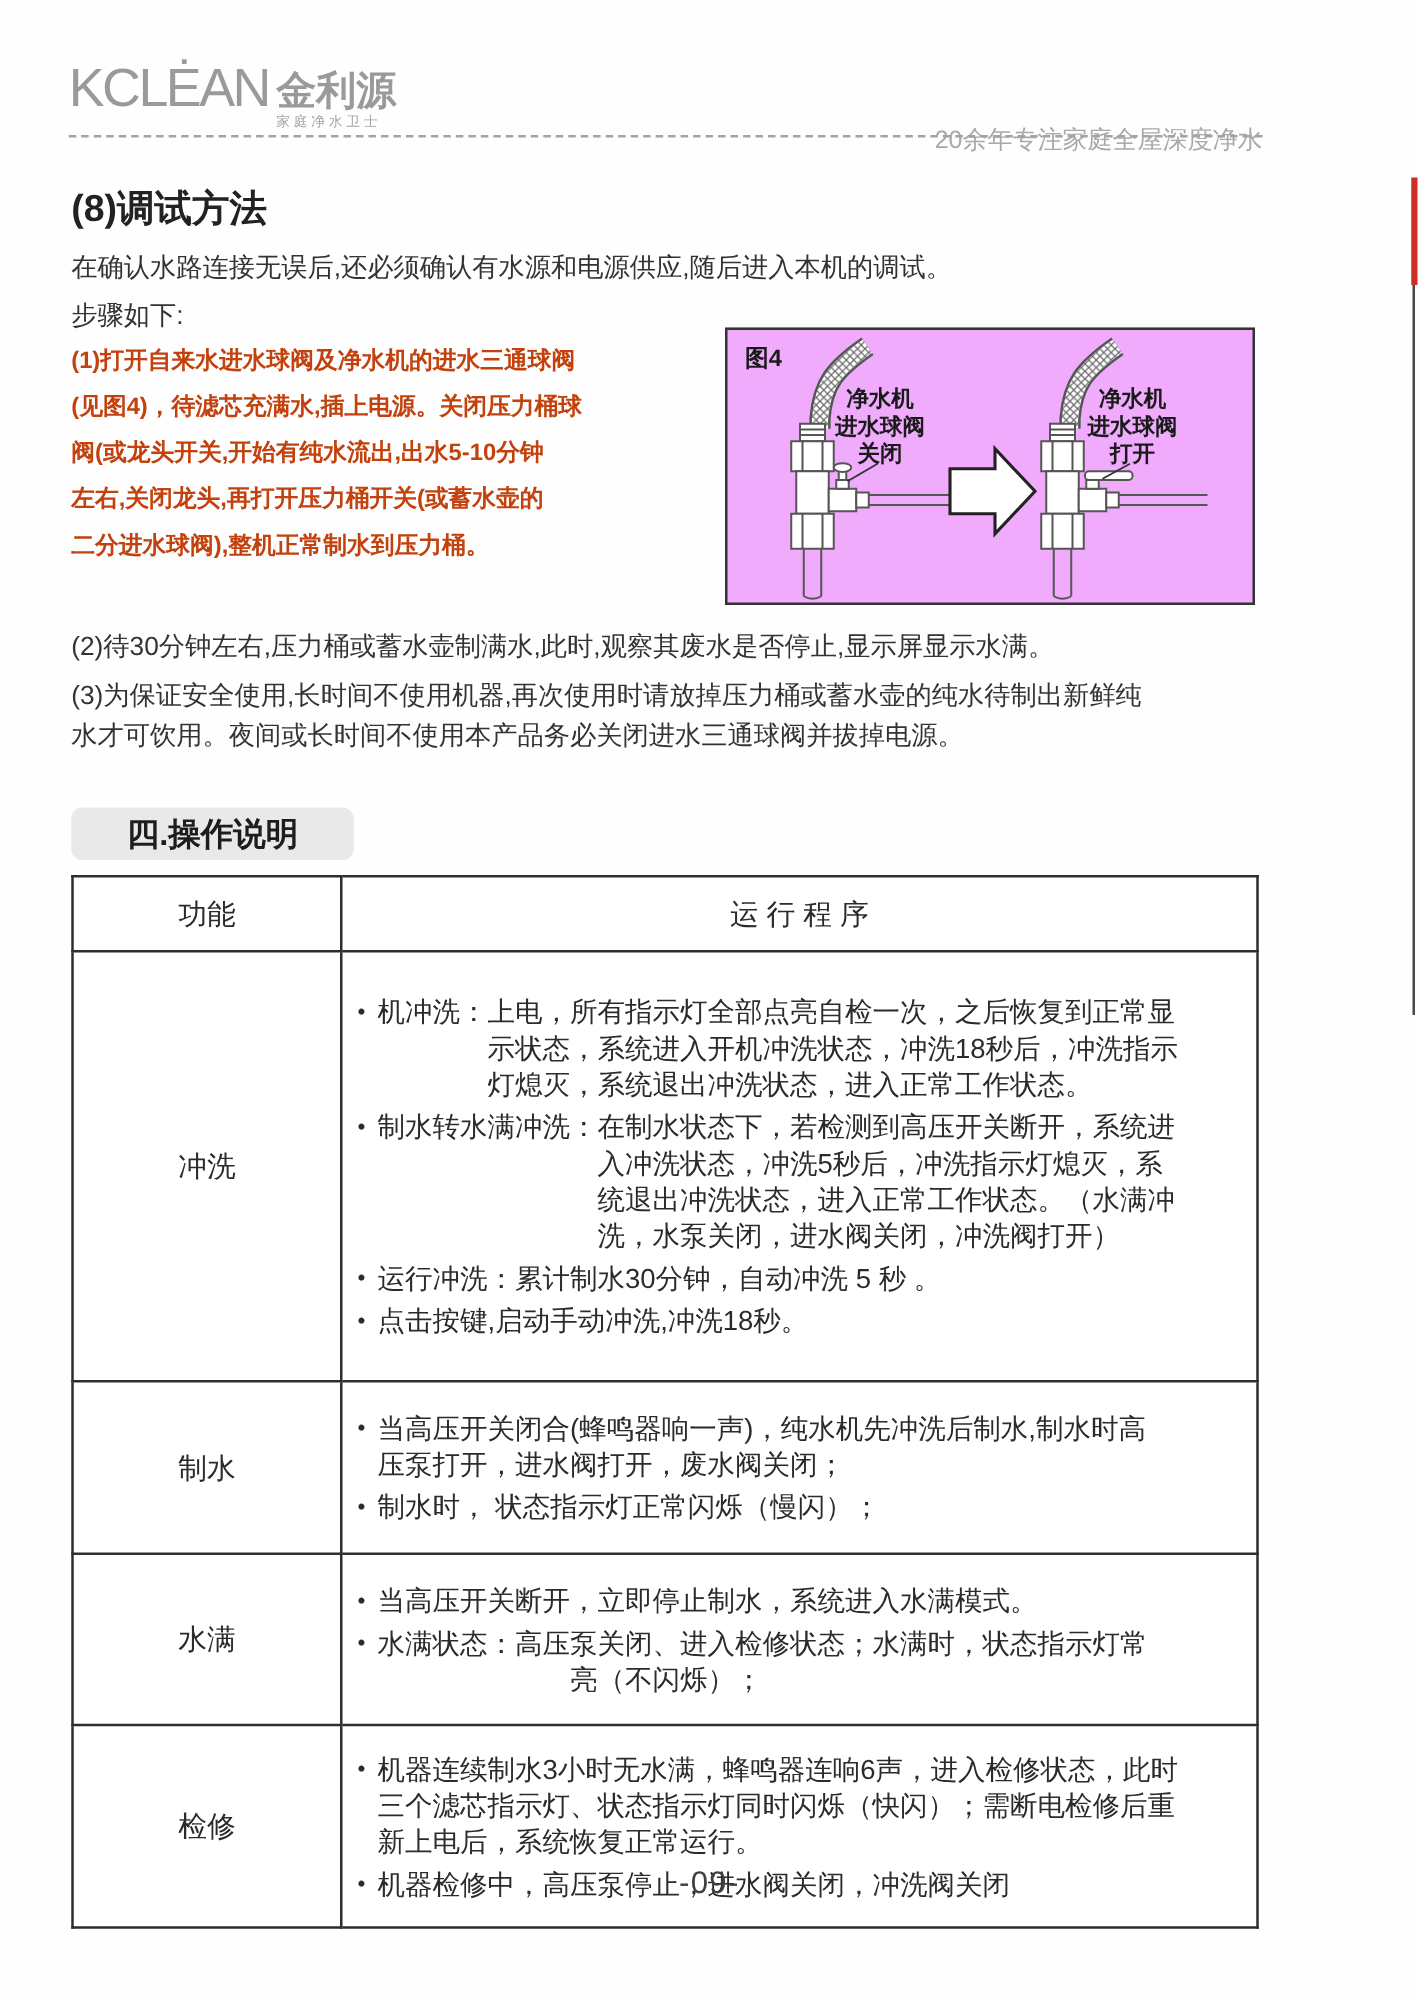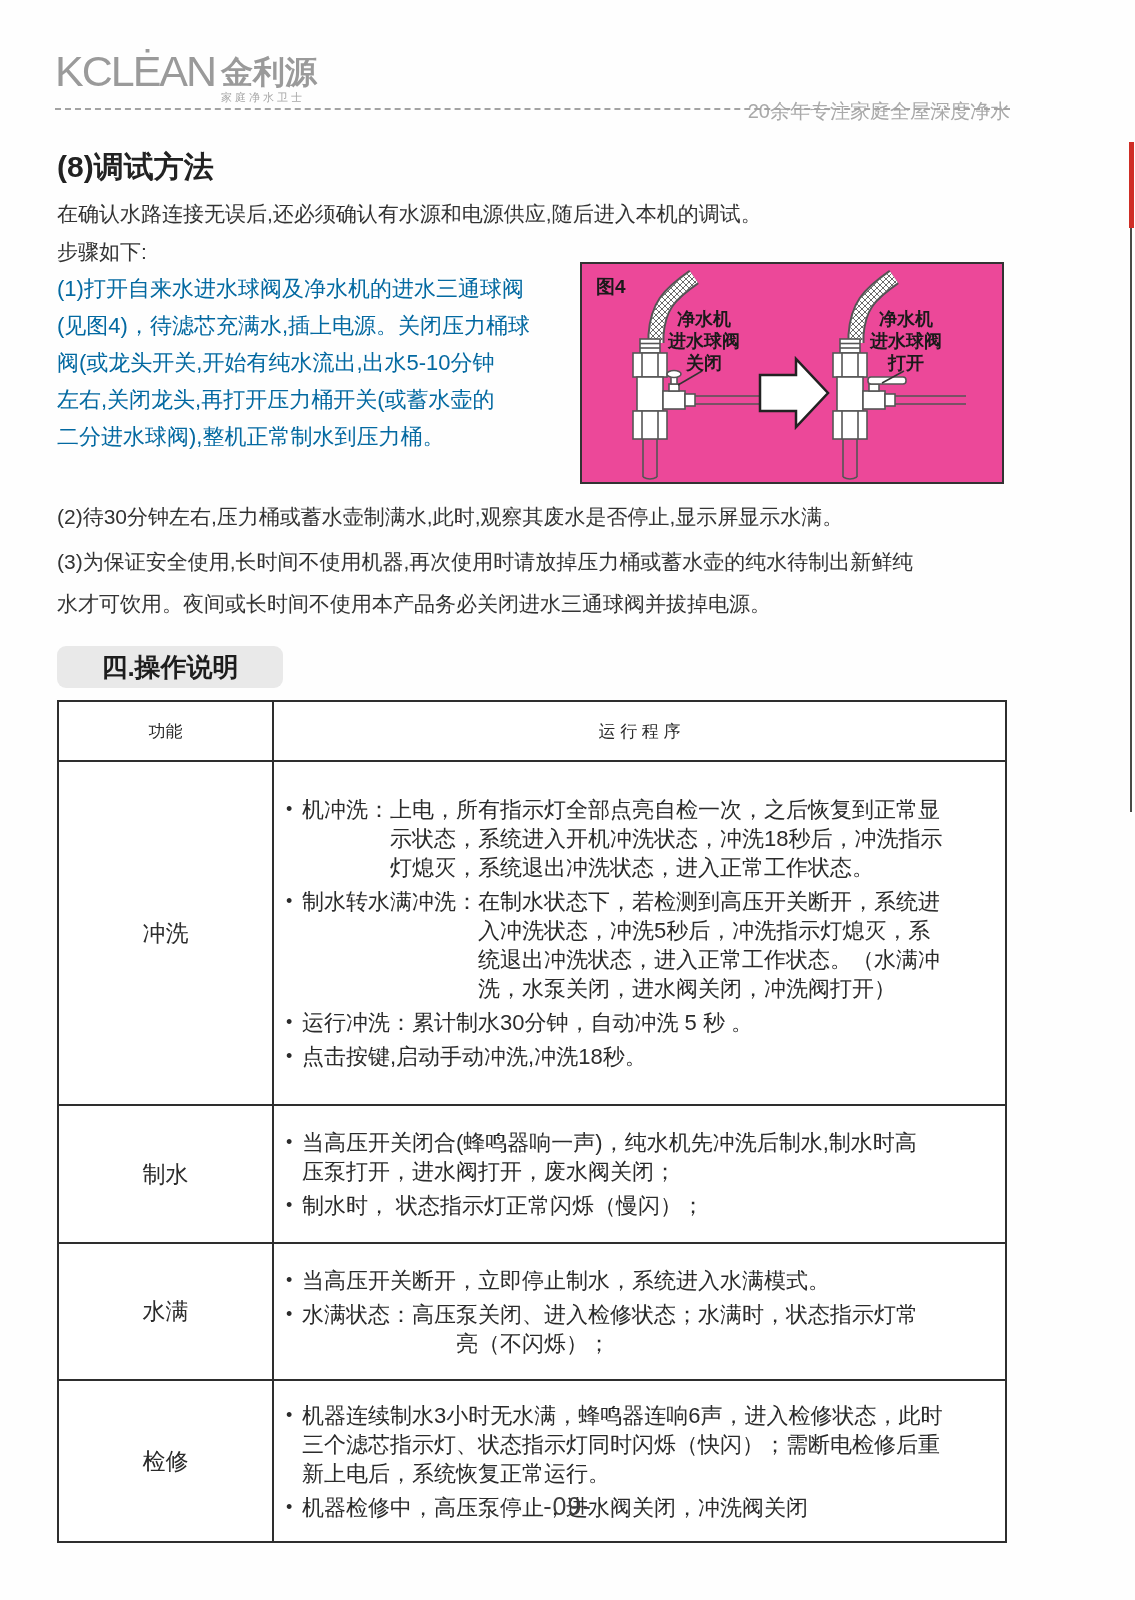--- a/index.html
+++ b/index.html
@@ -12,34 +12,34 @@
   .logo-en{font-size:43px;font-weight:500;color:#9a9a9a;letter-spacing:-2px;line-height:1;}
   .logo-cn-wrap{margin-left:6px;margin-top:6px;}
   .logo-cn{font-size:32px;font-weight:800;color:#9a9a9a;line-height:1;}
   .logo-sub{font-size:11px;color:#a5a5a5;letter-spacing:3px;margin-top:2px;}
   .tagline{position:absolute;right:125px;top:74px;font-size:20px;color:#a9a9a9;margin-top:24px;}
   .divider{position:absolute;left:55px;right:125px;top:108px;border-top:2px dashed #a3a3a3;height:0;}
   
   .h8{position:absolute;left:57px;top:147px;font-size:30px;font-weight:700;color:#222;}
   .intro{position:absolute;left:57px;top:200px;font-size:21px;color:#333;}
   .steps-label{position:absolute;left:57px;top:238px;font-size:21px;color:#333;}
-  .step1{position:absolute;left:57px;top:270px;width:525px;font-size:22px;line-height:37px;white-space:pre-wrap;color:#0369a1;}
+  .step1{position:absolute;left:57px;top:270px;width:525px;font-size:19px;line-height:37px;white-space:pre-wrap;color:#c2410c;font-weight:bold;}
   .step2{position:absolute;left:57px;top:503px;font-size:21px;color:#333;}
-  .step3{position:absolute;left:57px;top:541px;width:965px;font-size:21px;line-height:42px;white-space:pre-wrap;color:#333;}
-  
-  .figure{position:absolute;left:580px;top:262px;width:420px;height:218px;border:2px solid #333;background:#ec4899;}
+  .step3{position:absolute;left:57px;top:541px;width:965px;font-size:21px;line-height:32px;white-space:pre-wrap;color:#333;}
+  
+  .figure{position:absolute;left:580px;top:262px;width:420px;height:218px;border:2px solid #333;background:#f0abfc;}
   .figure svg{display:block;width:100%;height:100%;}
   
   .sec4{position:absolute;left:57px;top:646px;width:226px;height:42px;background:#e9e9e9;border-radius:9px;
         display:flex;align-items:center;justify-content:center;font-size:26px;font-weight:700;color:#1d1d1d;}
   
   .optable{position:absolute;left:57px;top:700px;width:950px;border-collapse:collapse;table-layout:fixed;background:#fff;}
   .optable td{border:2px solid #2e2e2e;vertical-align:middle;}
   .fcol{width:211px;text-align:center;font-size:23px;color:#2b2b2b;}
-  .hrow td{height:56px;font-size:17px;text-align:center;color:#2b2b2b;}
+  .hrow td{height:56px;font-size:23px;text-align:center;color:#2b2b2b;}
   .r-flush td{height:326px;}
   .r-make td{height:120px;}
   .r-full td{height:119px;}
   .r-service td{height:144px;}
   .ccell{padding:8px 8px 8px 12px;font-size:22px;line-height:29px;color:#2b2b2b;}
   .bullet{display:flex;margin:5px 0;}
   .blt{flex:none;width:16px;font-size:18px;}
   .lbl{flex:none;white-space:nowrap;}
   .txt{white-space:pre-wrap;}
   

